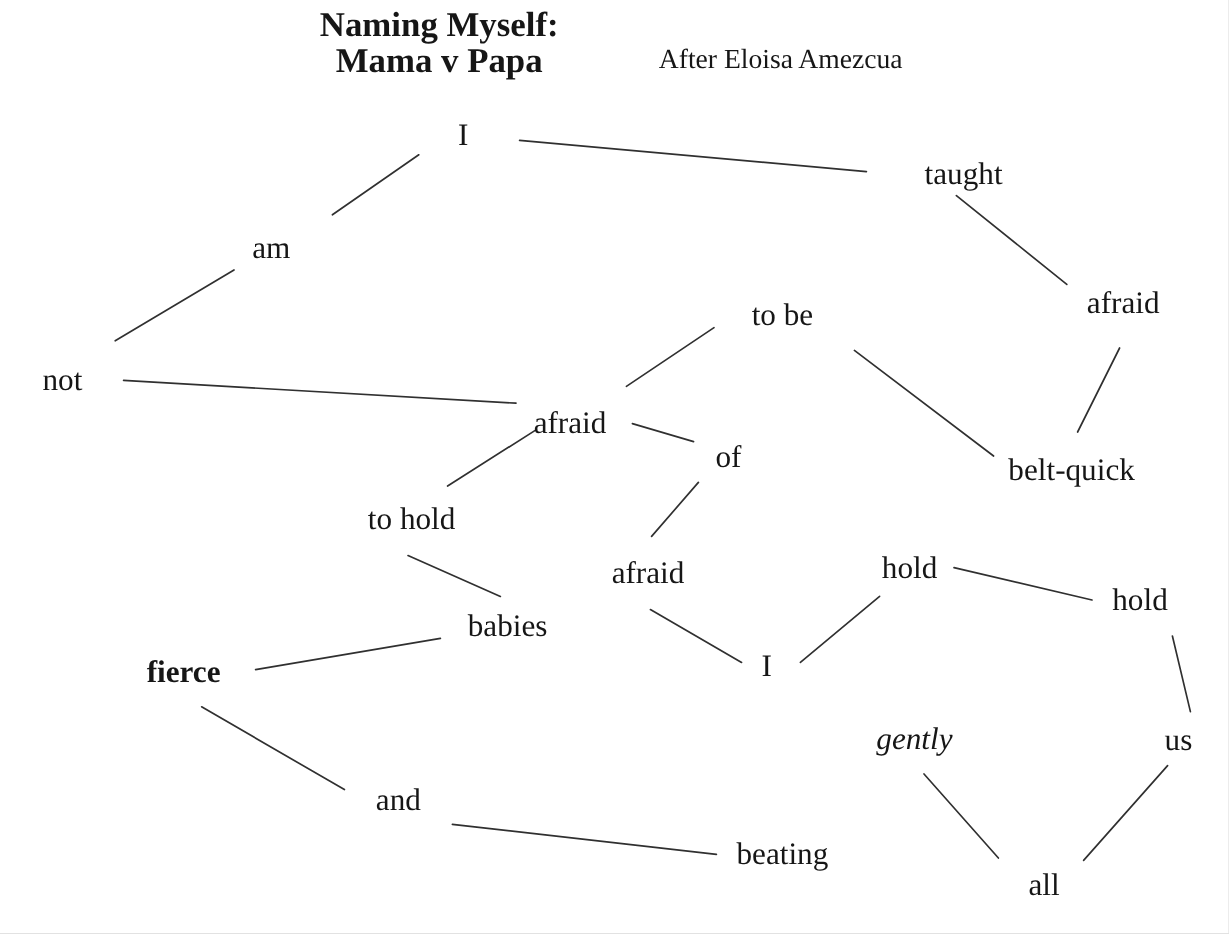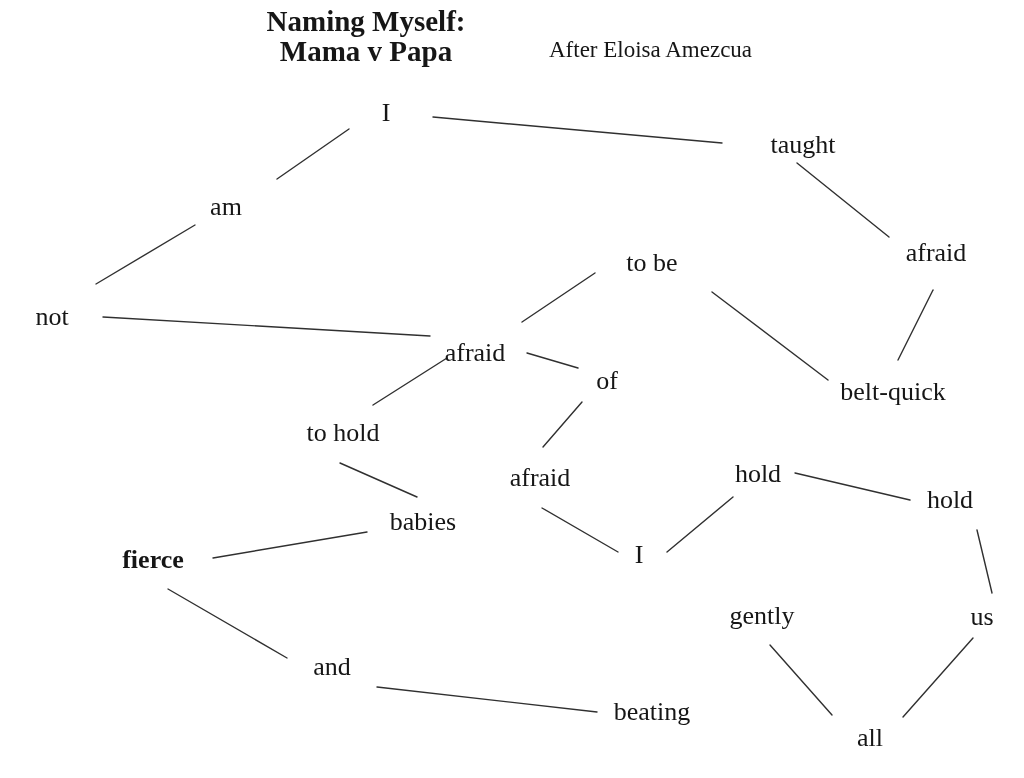--- a/index.html
+++ b/index.html
@@ -102,19 +102,19 @@
       <span class="word" style="left: 475px; top: 337px; margin-top: 16px;">afraid</span>
       <span class="word" style="left: 607px; top: 381px;">of</span>
       <span class="word" style="left: 893px; top: 392px;">belt-quick</span>
       <span class="word" style="left: 343px; top: 433px; text-align: center;">to hold</span>
       <span class="word" style="left: 540px; top: 478px;">afraid</span>
       <span class="word" style="left: 758px; top: 474px;">hold</span>
       <span class="word" style="left: 950px; top: 500px;">hold</span>
       <span class="word" style="left: 423px; top: 522px;">babies</span>
       <span class="word" style="left: 639px; top: 555px;">I</span>
       <span class="word" style="left: 153px; top: 560px; font-weight: bold;">fierce</span>
-      <span class="word" style="left: 762px; top: 616px;">gently</span>
+      <span class="word" style="left: 762px; top: 616px; font-style: italic;">gently</span>
       <span class="word" style="left: 982px; top: 617px;">us</span>
       <span class="word" style="left: 332px; top: 667px;">and</span>
       <span class="word" style="left: 652px; top: 712px;">beating</span>
       <span class="word" style="left: 870px; top: 738px;">all</span>
     </div>
 </div>
 
 </body></html>

